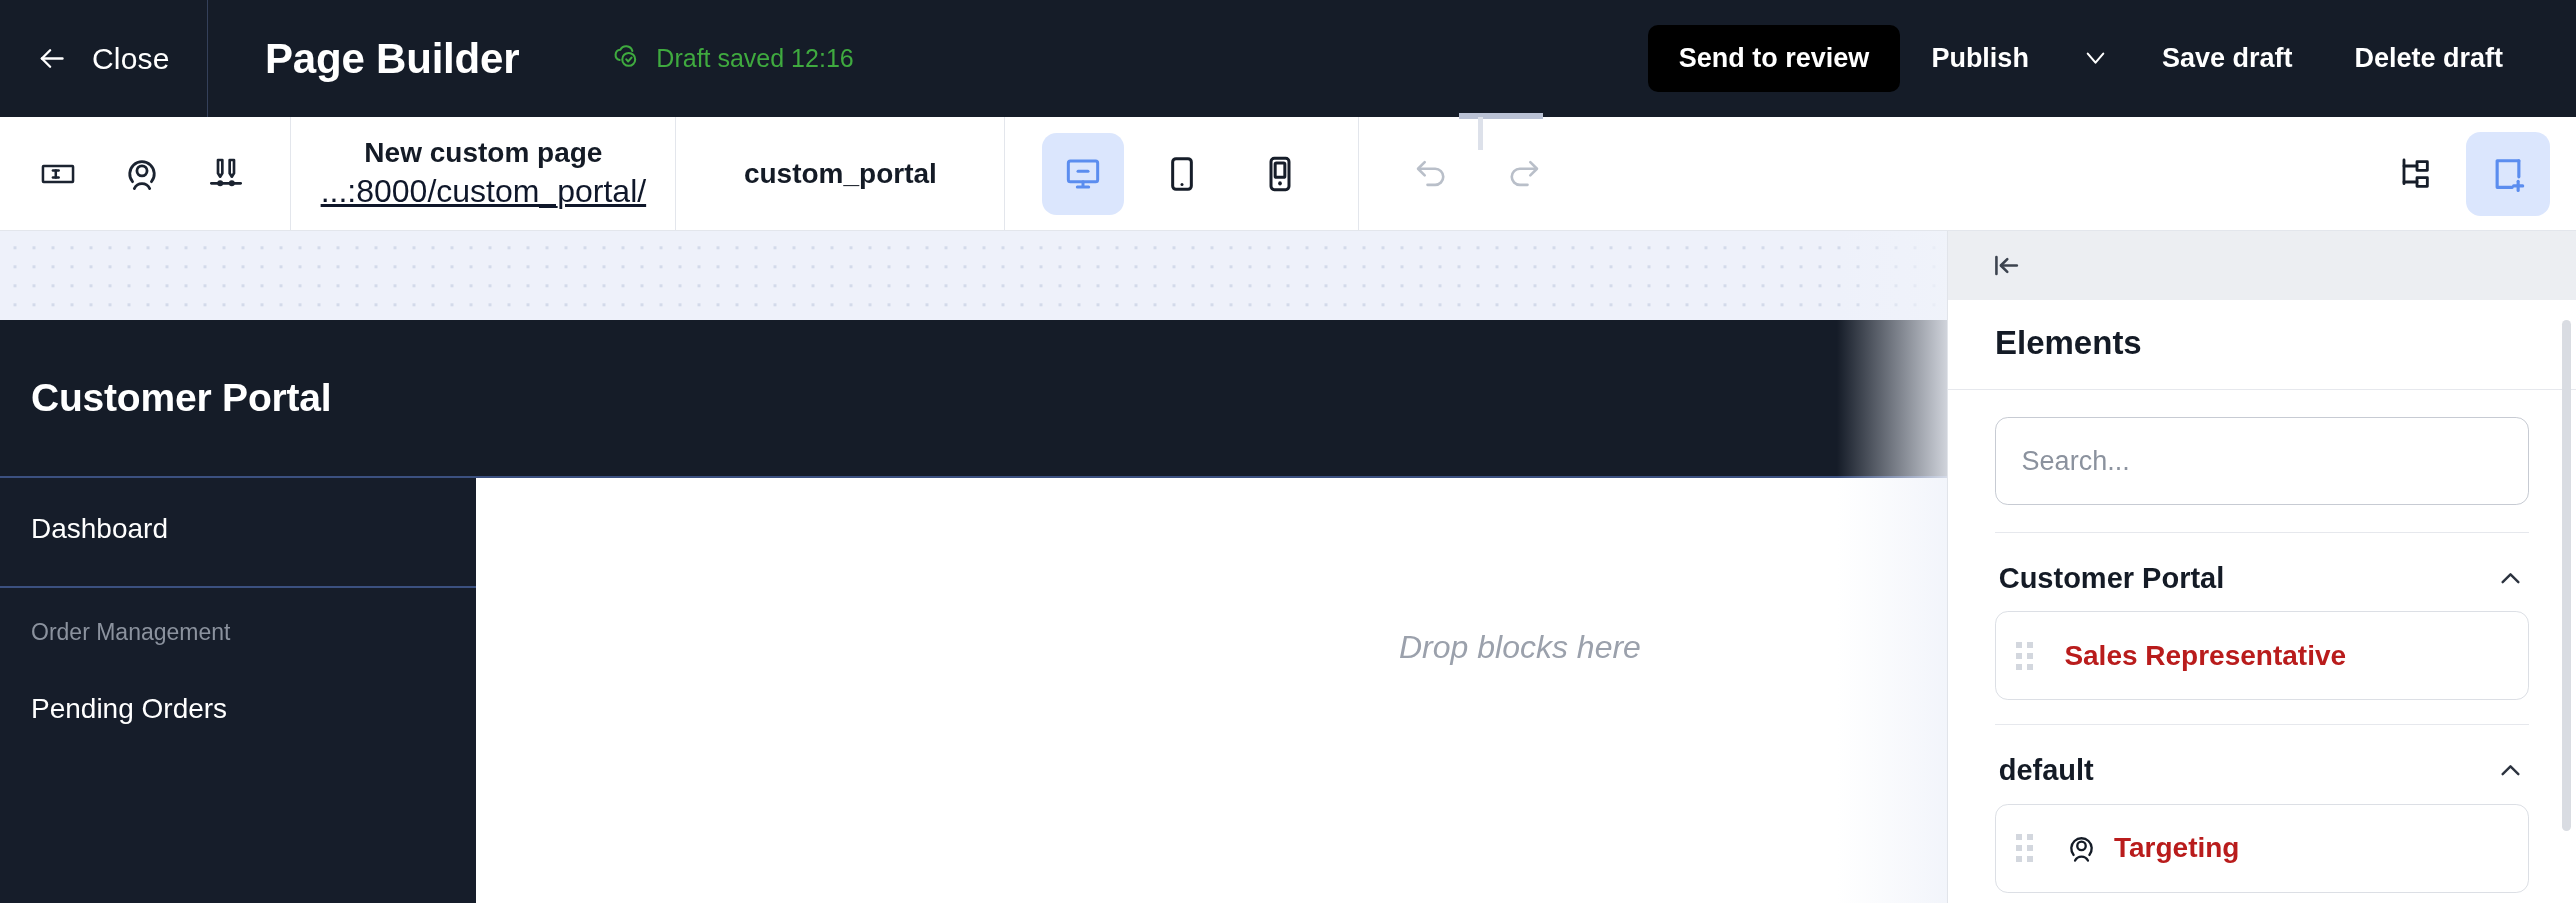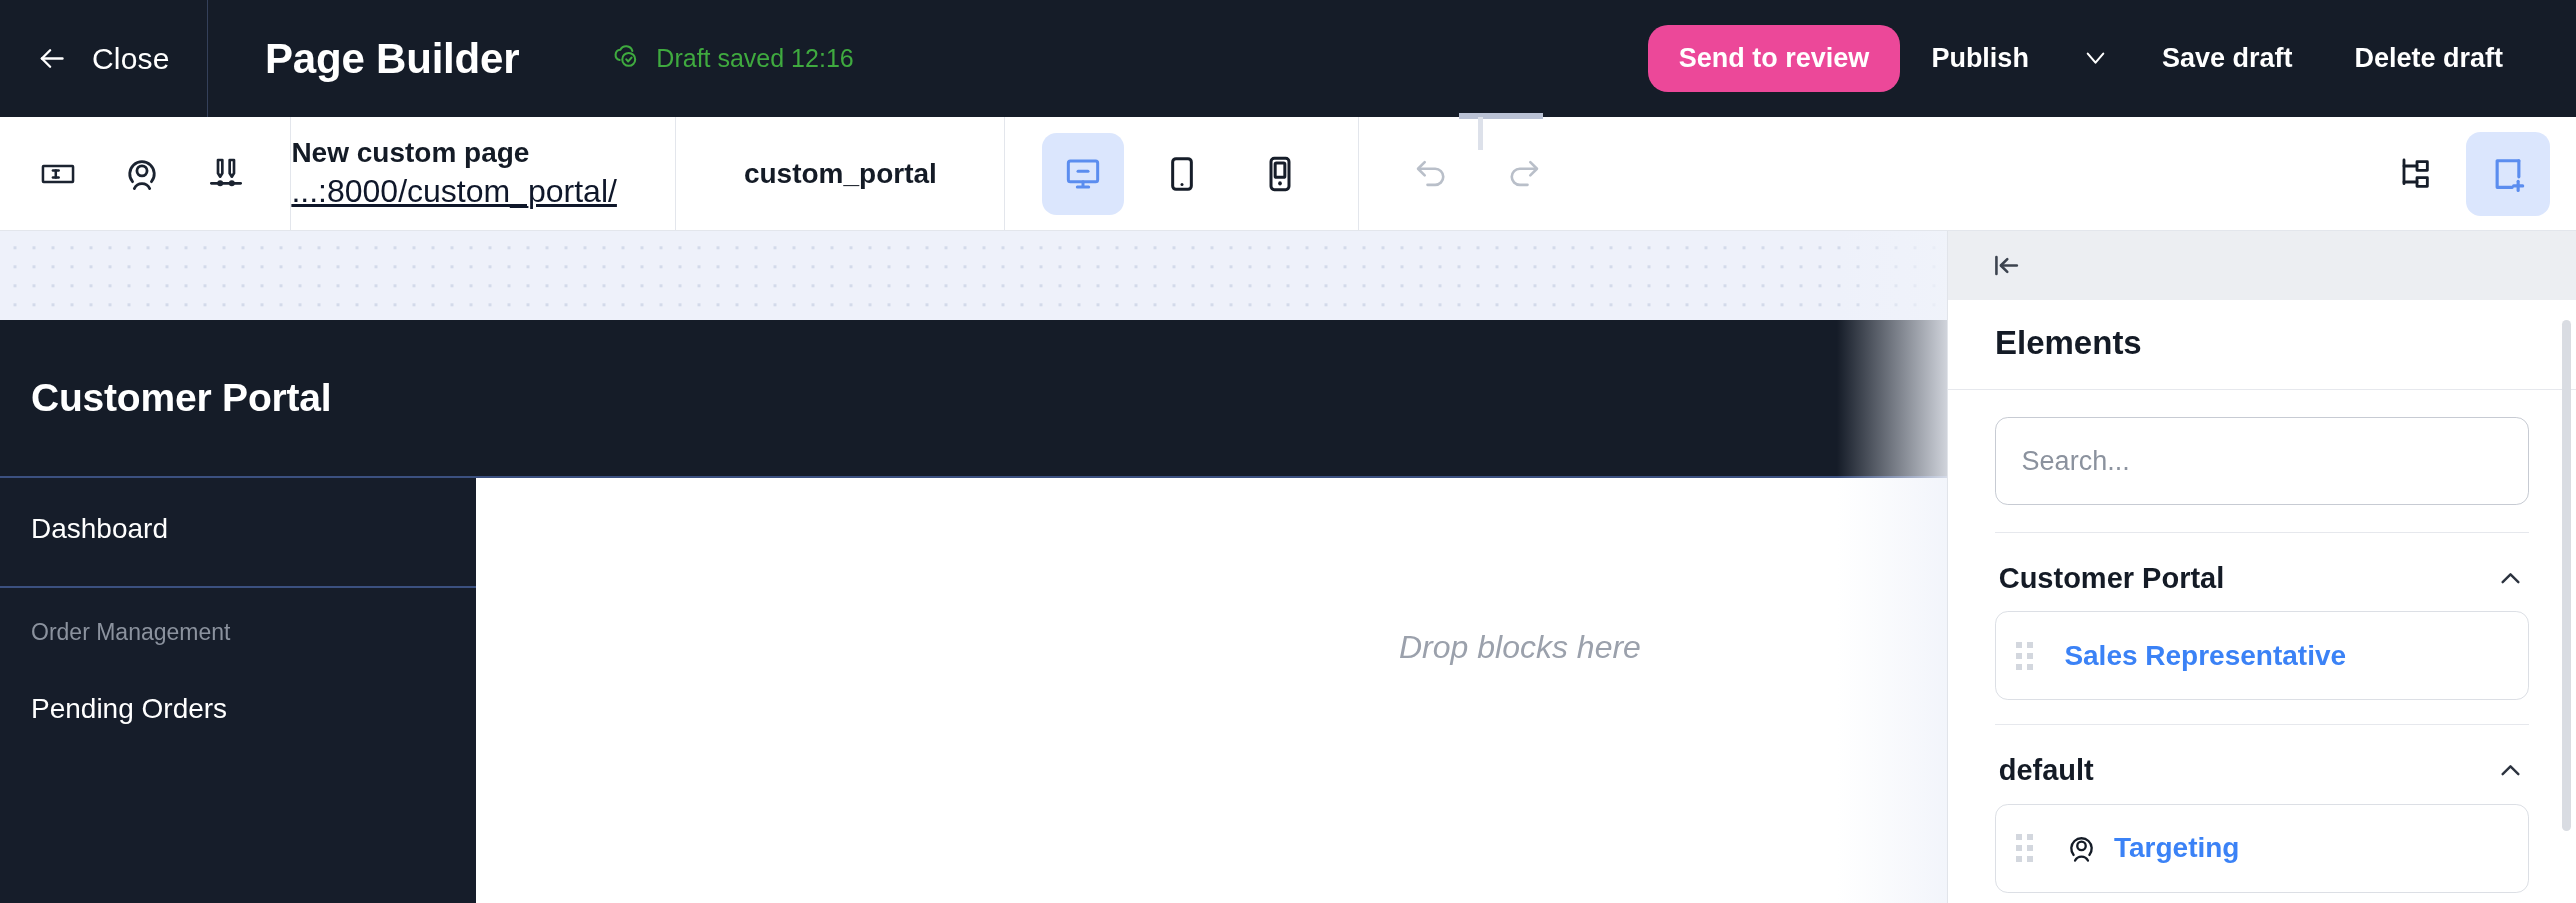--- a/index.html
+++ b/index.html
@@ -51,26 +51,26 @@
   .topbar-actions {
     position: absolute;
     right: 42px;
     top: 0;
     height: 117px;
     display: flex;
     align-items: center;
     gap: 0px;
   }
   .btn-primary {
-    background: #ec4899;
+    background: #000000;
     color: #ffffff;
     font-size: 27px;
     font-weight: 600;
     border: none;
-    border-radius: 20px;
+    border-radius: 10px;
     padding: 18px 31px;
     cursor: pointer;
     font-family: "Liberation Sans", sans-serif;
   }
   .btn-ghost {
     background: transparent;
     color: #ffffff;
     font-size: 27px;
     font-weight: 600;
     border: none;
@@ -108,21 +108,21 @@
   .icon-btn {
     width: 84px; height: 84px;
     display: flex; align-items: center; justify-content: center;
     background: transparent; border: none; cursor: pointer;
     border-radius: 12.8px;
     color: #1b2330;
   }
   .page-meta {
     width: 385px;
     display: flex; flex-direction: column;
-    justify-content: center;
+    align-items: center; justify-content: center;
     border-right: 0.9px solid #e3e6ec;
     gap: 3.7px;
   }
   .page-meta-title { font-size: 28px; font-weight: 700; color: #141b26; }
   .page-meta-url {
     font-size: 32px; color: #0f172a;
     text-decoration: underline;
     cursor: pointer;
   }
   .site-name {
@@ -342,21 +342,21 @@
   }
   .drag-dots {
     display: grid;
     grid-template-columns: repeat(2, 6.4px);
     grid-template-rows: repeat(3, 6.4px);
     gap: 4.6px;
     margin-right: 31px;
   }
   .drag-dots i { background: #d3d7de; width: 6.4px; height: 6.4px; display: block; }
   .element-icon { display: flex; align-items: center; margin-right: 14.6px; color: #141b26; }
-  .element-label { font-size: 28px; font-weight: 700; color: #3b82f6; text-align: center; }
+  .element-label { font-size: 28px; font-weight: 700; color: #b91c1c; text-align: center; }
 
   .panel-scrollbar {
     position: absolute;
     right: 5.5px;
     top: 89px;
     width: 9px;
     height: 511px;
     background: #d9dce2;
     border-radius: 5.5px;
   }

